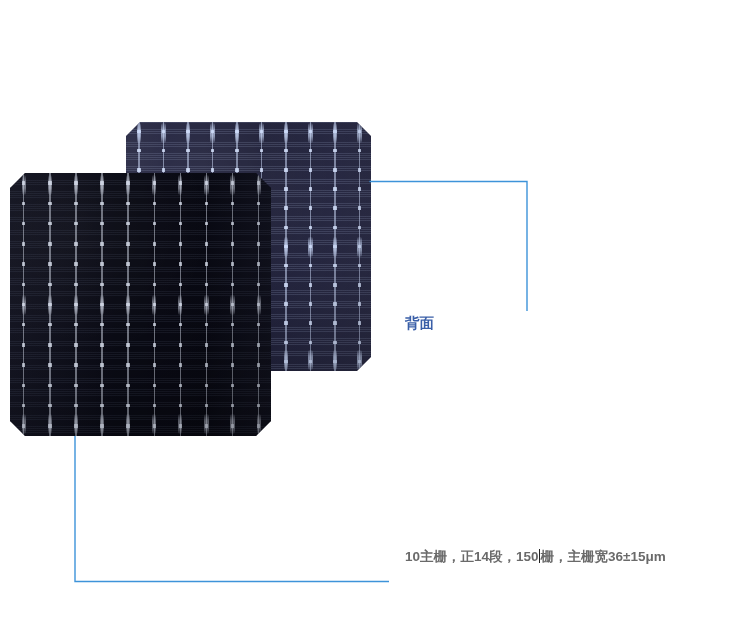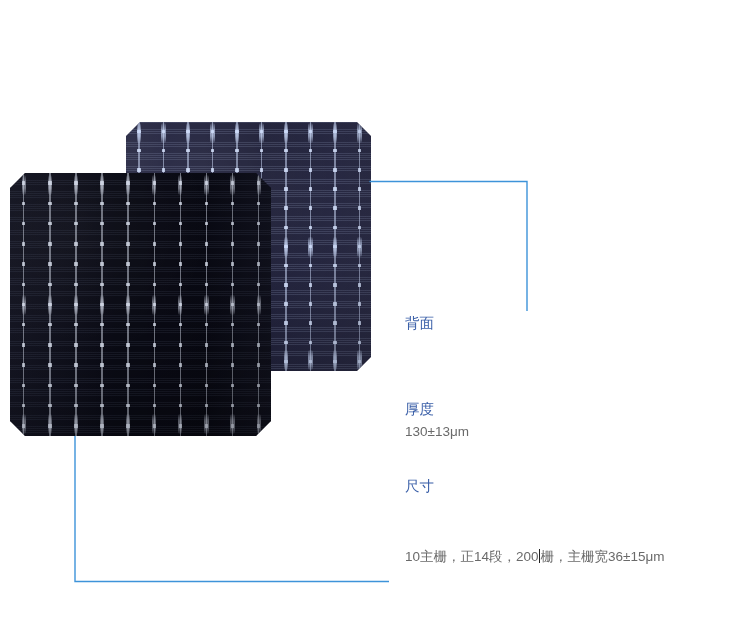--- a/index.html
+++ b/index.html
@@ -168,20 +168,21 @@
     left: 0; top: 0;
     width: 748px;
     height: 641px;
     pointer-events: none;
   }
 
   
   .spec {
     position: absolute;
     left: 405px;
+    font-weight: bold;
   }
   .spec-title {
     font-size: 14.5px;
     line-height: 20px;
     color: #3a5fa8;
     white-space: nowrap;
   }
   .spec-value {
     font-size: 13.5px;
     line-height: 21px;
@@ -566,26 +567,21 @@
 
     <path d="M 369.5 181.5 L 527 181.5 L 527 311" fill="none" stroke="#3d93d9" stroke-width="1.4"></path>
 
     <path d="M 75 436 L 75 581.5 L 389 581.5" fill="none" stroke="#3d93d9" stroke-width="1.4"></path>
   </svg>
 
   <div class="spec" id="spec-back">
     <div class="spec-title">背面</div>
   </div>
 
-  <div class="spec" id="spec-thickness">
-    <div class="spec-title">厚度</div>
-    <div class="spec-value">130±13μm</div>
+
+  <div class="spec" id="spec-size">
   </div>
 
-  <div class="spec" id="spec-size">
-    <div class="spec-title">尺寸</div>
+  <div class="spec" id="spec-front">
+    <div class="spec-value"><span>10主栅，正14段，150</span><span class="caret"></span><span>栅，主栅宽36±15μm</span></div>
   </div>
 
-  <div class="spec" id="spec-front">
-    <div class="spec-value"><span>10主栅，正14段，200</span><span class="caret"></span><span>栅，主栅宽36±15μm</span></div>
-  </div>
-
 </div>
 
 </body></html>

